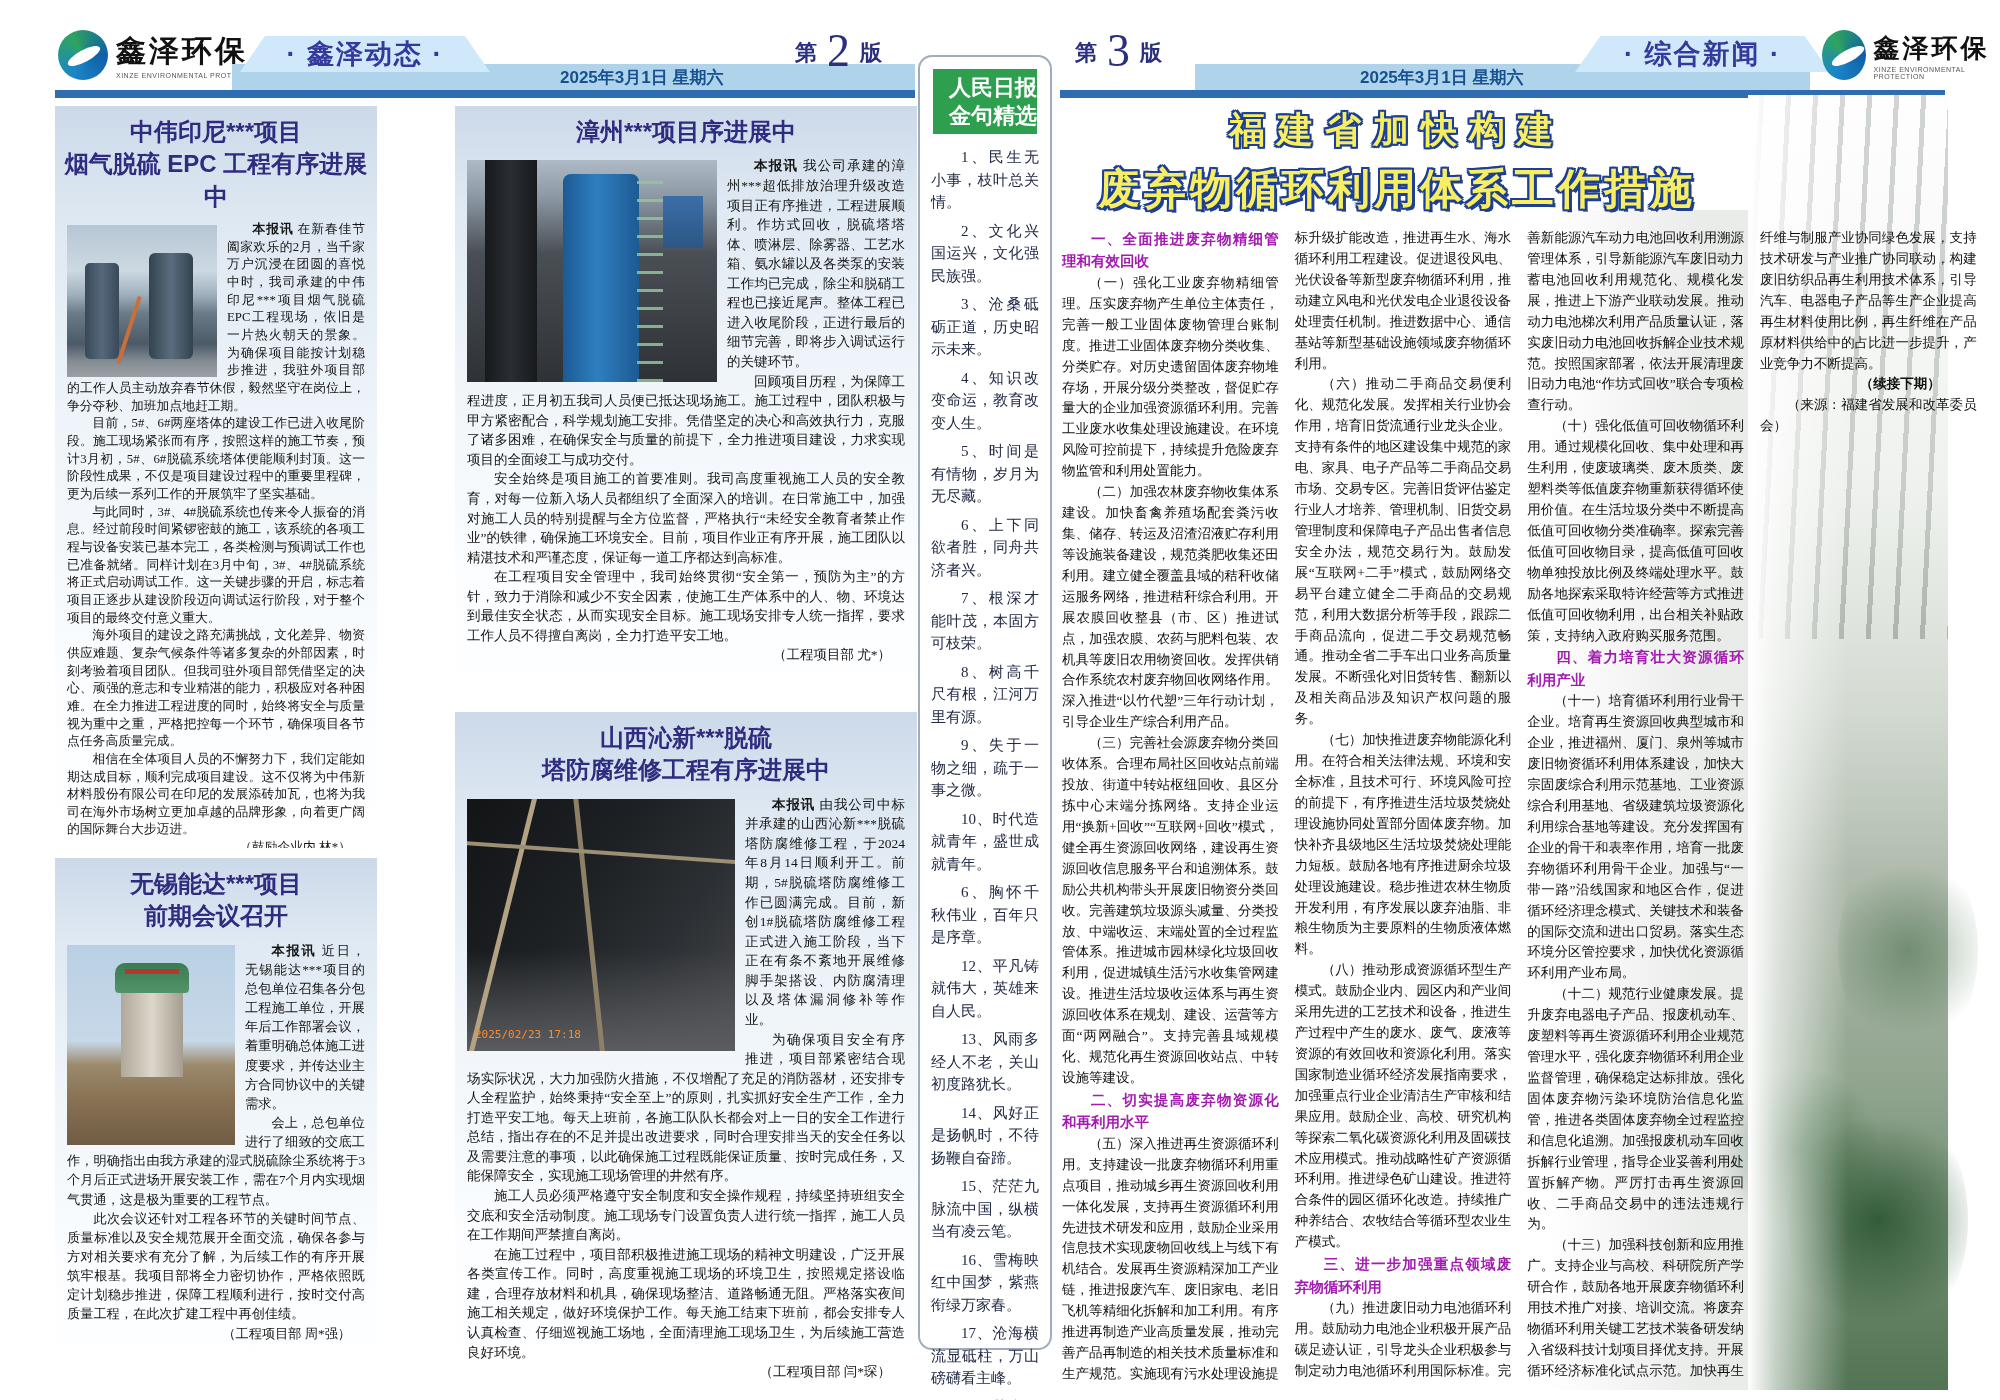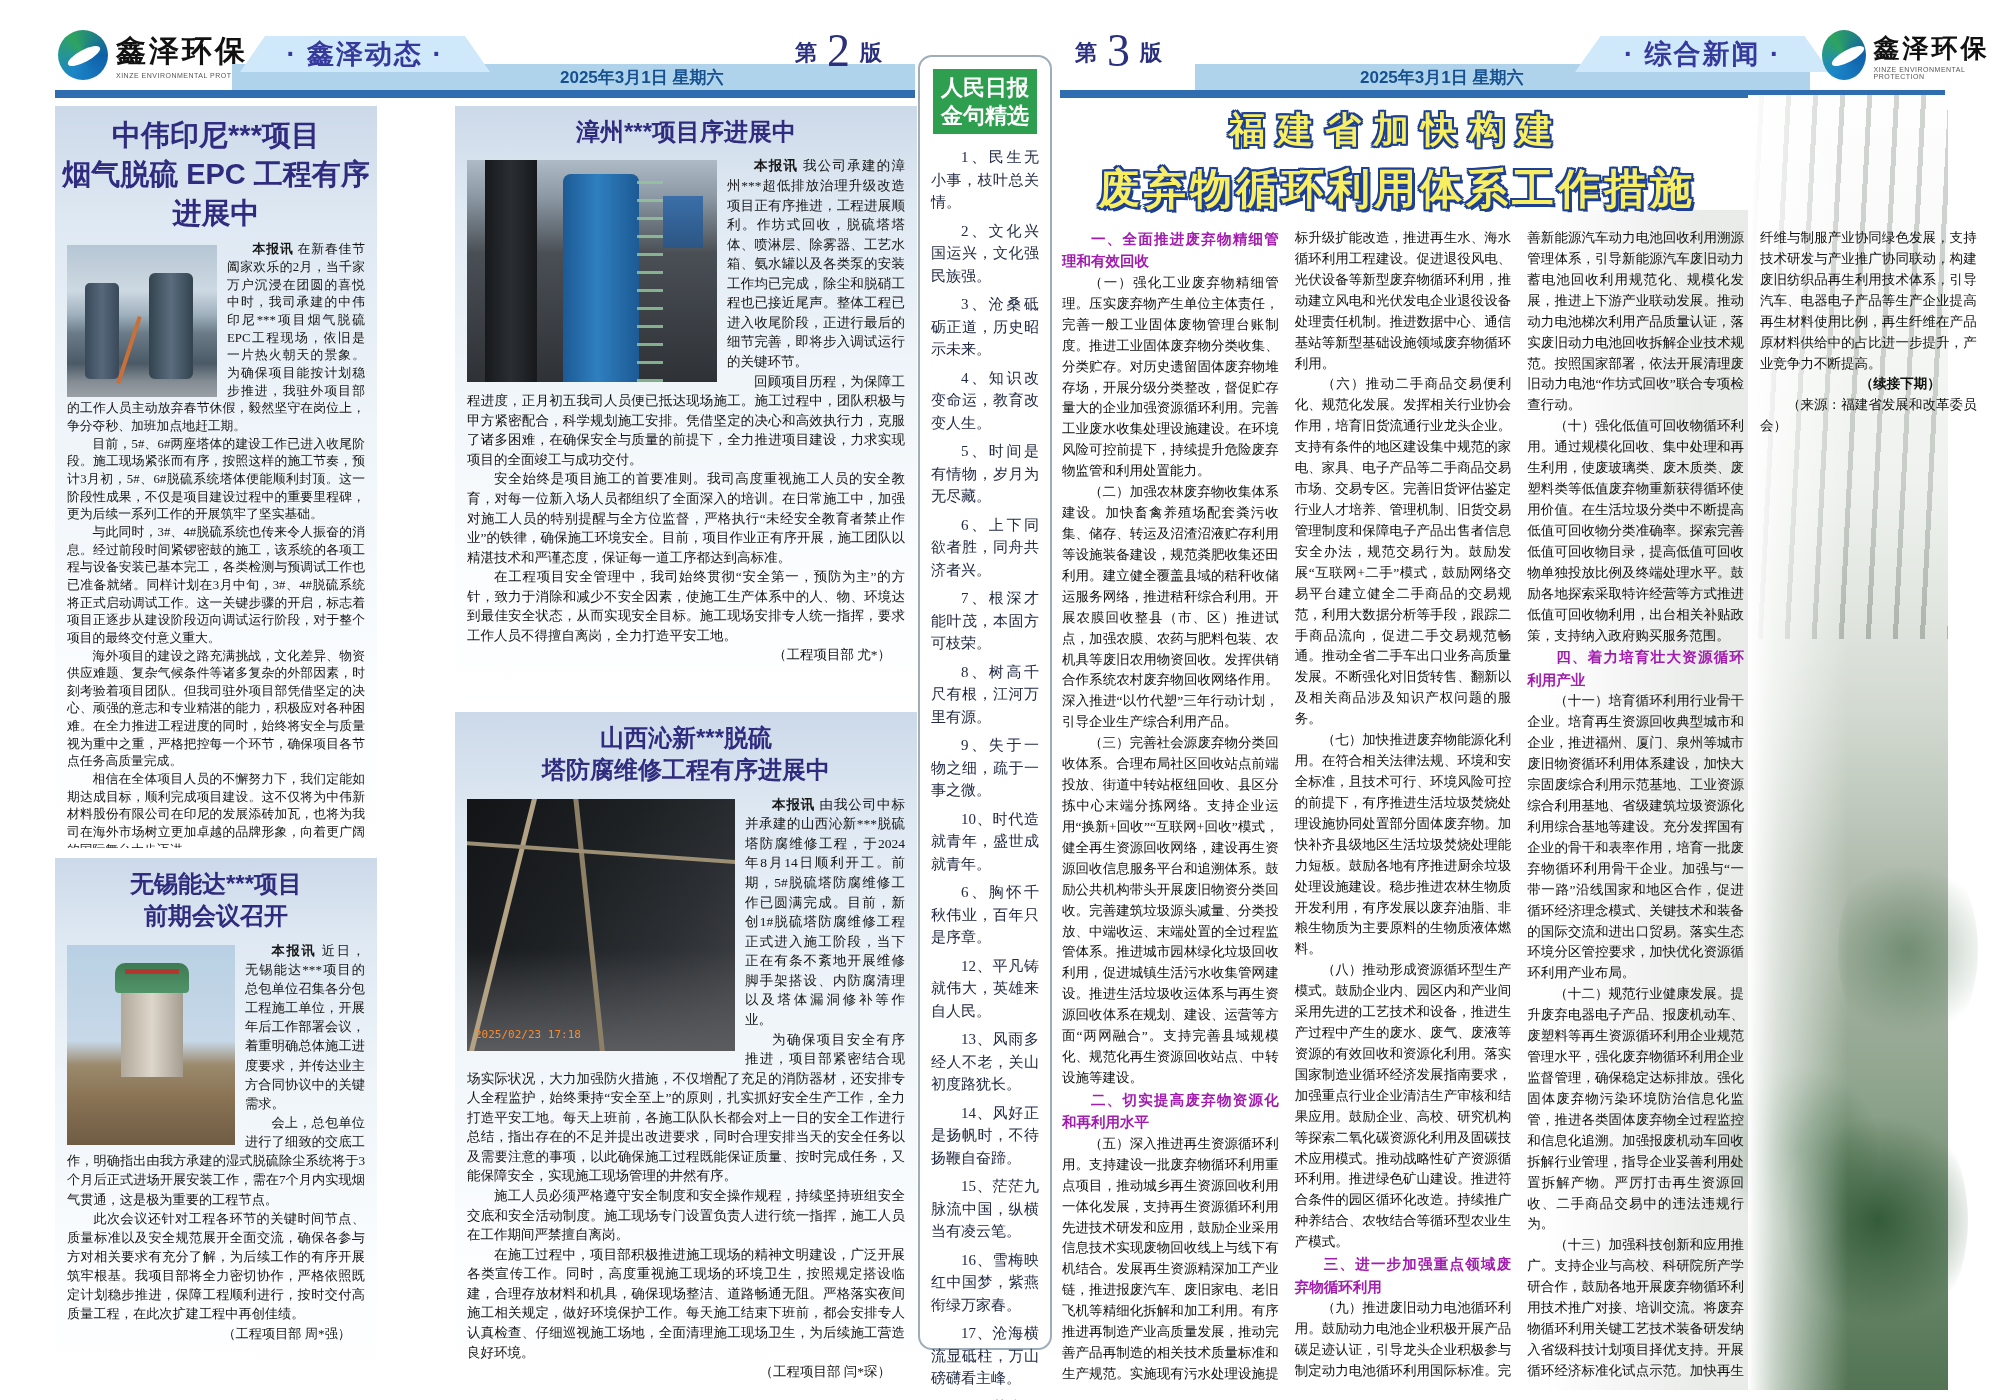--- a/index.html
+++ b/index.html
@@ -27,21 +27,21 @@
   .panel .body p{margin:0;text-indent:2em;}
   .panel .lead{font-weight:bold;}
   .sign{text-align:right;padding-right:14px;text-indent:0 !important;}
   .photo{position:relative;float:left;margin:4px 10px 2px 0;overflow:hidden;}
   .ph-sub{position:absolute;}
   .ts{position:absolute;left:8px;bottom:8px;color:#ff8c2a;font-size:11px;font-family:"DejaVu Sans Mono",monospace;}
   
   .strip{position:absolute;left:918px;top:55px;width:134px;height:1295px;background:#ffffff;
          border:2px solid #9facba;border-radius:14px;box-sizing:border-box;}
   .strip .gh{margin:12px auto 8px auto;width:104px;background:#2e9e4f;color:#fff;font-weight:bold;
-             font-size:22px;text-align:center;line-height:1.25;padding:5px 0;}
+             font-size:22px;text-align:right;line-height:1.25;padding:5px 0;}
   .strip .qs{padding:4px 11px;font-family:"Liberation Serif","DejaVu Serif",serif;font-size:15px;color:#222a44;text-align:justify;}
   .strip .qs p{margin:0 0 6px 0;text-indent:2em;line-height:1.5;}
   
   .p3title{position:absolute;left:1062px;top:106px;width:670px;text-align:center;z-index:2;}
   .p3title .t1{font-size:36px;font-weight:bold;letter-spacing:12px;color:#f7ee62;
       text-shadow:2px 0 0 #1d3f96,-2px 0 0 #1d3f96,0 2px 0 #1d3f96,0 -2px 0 #1d3f96,2px 2px 0 #1d3f96,-2px -2px 0 #1d3f96,2px -2px 0 #1d3f96,-2px 2px 0 #1d3f96;}
   .p3title .t2{margin-top:6px;font-size:42px;font-weight:bold;letter-spacing:4px;color:#f7ee62;
       text-shadow:2px 0 0 #1d3f96,-2px 0 0 #1d3f96,0 2px 0 #1d3f96,0 -2px 0 #1d3f96,3px 3px 0 #1d3f96,-2px -2px 0 #1d3f96,2px -2px 0 #1d3f96,-2px 2px 0 #1d3f96;}
   .p3cols{position:absolute;left:1062px;top:228px;width:682px;height:1158px;z-index:1;
           column-count:3;column-gap:16px;column-fill:auto;
@@ -96,21 +96,21 @@
   <div class="logo" style="left:1822px;top:30px;">
     <div class="ball"></div>
     <div class="bt">
       <span class="zh" style="font-size:26px;">鑫泽环保</span>
       <span class="en">XINZE ENVIRONMENTAL PROTECTION</span>
     </div>
   </div>
   <div class="rule" style="left:1060px;top:90px;width:885px;"></div>
 
   <div class="panel" style="left:55px;top:106px;width:322px;height:742px;">
-    <div class="hl" style="font-size:29px;">
+    <div class="hl" style="font-size:24px;">
       <div>中伟印尼***项目</div>
       <div>烟气脱硫 EPC 工程有序进展中</div>
     </div>
     <div class="body" style="font-size:12.8px;line-height:1.38;">
       <div class="photo" style="width:150px;height:152px;background:linear-gradient(180deg,#b6c6d4 0%,#cdd9e2 30%,#9fb0bd 46%,#6b7c88 58%,#4a5a66 78%,#858d94 90%,#9aa0a5 100%);">
         <div class="ph-sub" style="left:18px;top:38px;width:34px;height:96px;background:linear-gradient(90deg,#39495a,#56687a,#39495a);border-radius:5px;"></div>
         <div class="ph-sub" style="left:82px;top:28px;width:44px;height:106px;background:linear-gradient(90deg,#33434f,#5a6c7e,#33434f);border-radius:6px;"></div>
         <div class="ph-sub" style="left:60px;top:70px;width:4px;height:70px;background:#c7703a;transform:rotate(18deg);"></div>
       </div>
       <p><span class="lead">本报讯</span><span>  在新春佳节阖家欢乐的2月，当千家万户沉浸在团圆的喜悦中时，我司承建的中伟印尼***项目烟气脱硫EPC工程现场，依旧是一片热火朝天的景象。为确保项目能按计划稳步推进，我驻外项目部的工作人员主动放弃春节休假，毅然坚守在岗位上，争分夺秒、加班加点地赶工期。</span></p>

